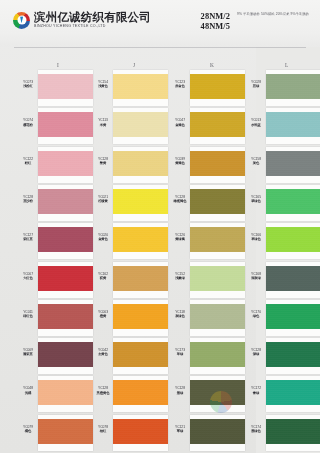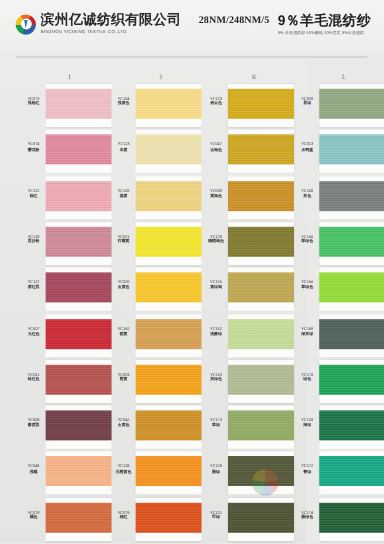--- a/index.html
+++ b/index.html
@@ -95,21 +95,21 @@
 
   .spec {
     position:absolute;
     right:11px; top:12px;
     display:flex;
     align-items:flex-start;
     gap:7px;
   }
   .spec-nm {
     display:flex;
-    flex-direction:row;
+    flex-direction:column;
     font-size:8.4px;
     font-weight:bold;
     color:#1e1e22;
     line-height:10px;
     font-family:"Liberation Serif", serif;
     letter-spacing:0.1px;
   }
   .spec-title-wrap { display:flex; flex-direction:column; }
   .spec-title {
     font-size:11.5px;
@@ -224,21 +224,20 @@
         <span class="brand-en">BINZHOU YICHENG TEXTILE CO.,LTD</span>
       </div>
     </div>
 
     <div class="spec">
       <div class="spec-nm">
         <span>28NM/2</span>
         <span>48NM/5</span>
       </div>
       <div class="spec-title-wrap">
-        <span class="spec-title">9％羊毛混纺纱</span>
         <span class="spec-sub">9% 羊毛混纺纱 50%腈纶 20%尼龙 9%羊毛混纺</span>
       </div>
     </div>
   </div>
   <div id="header-rule"></div>
 
   <div id="col-letters">
       <span class="col-letter" style="left: 57px;">I</span>
       <span class="col-letter" style="left: 133px;">J</span>
       <span class="col-letter" style="left: 210px;">K</span>

